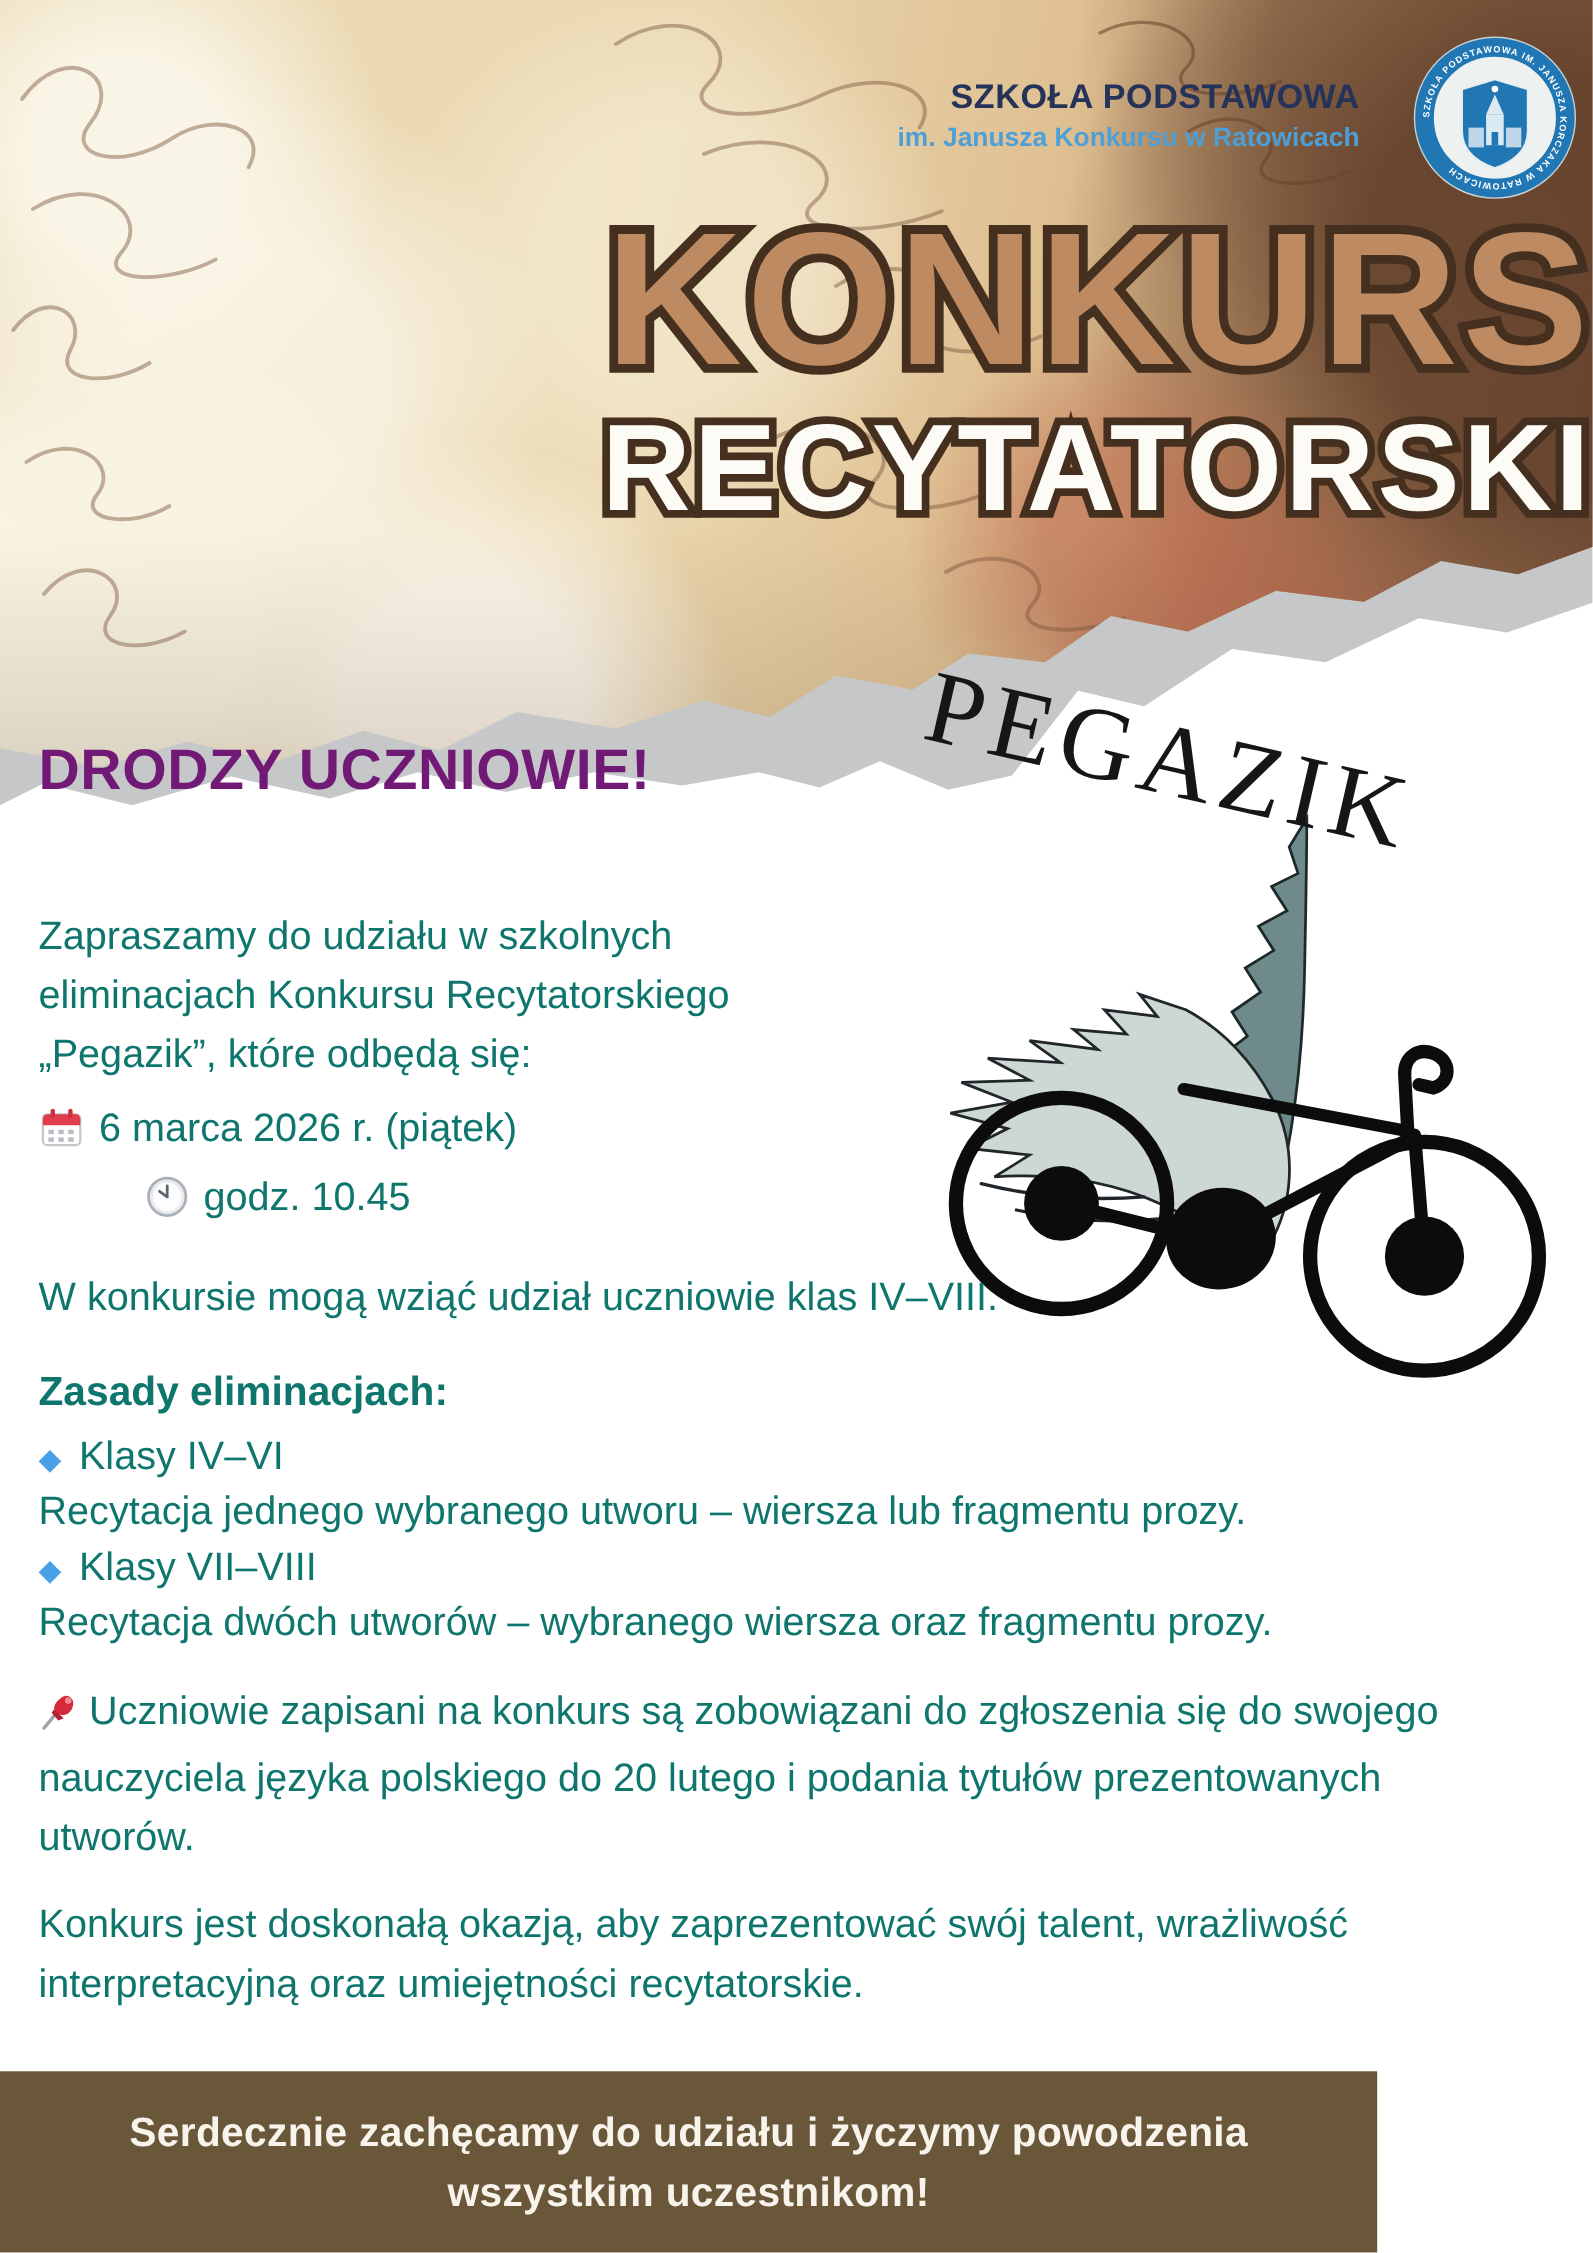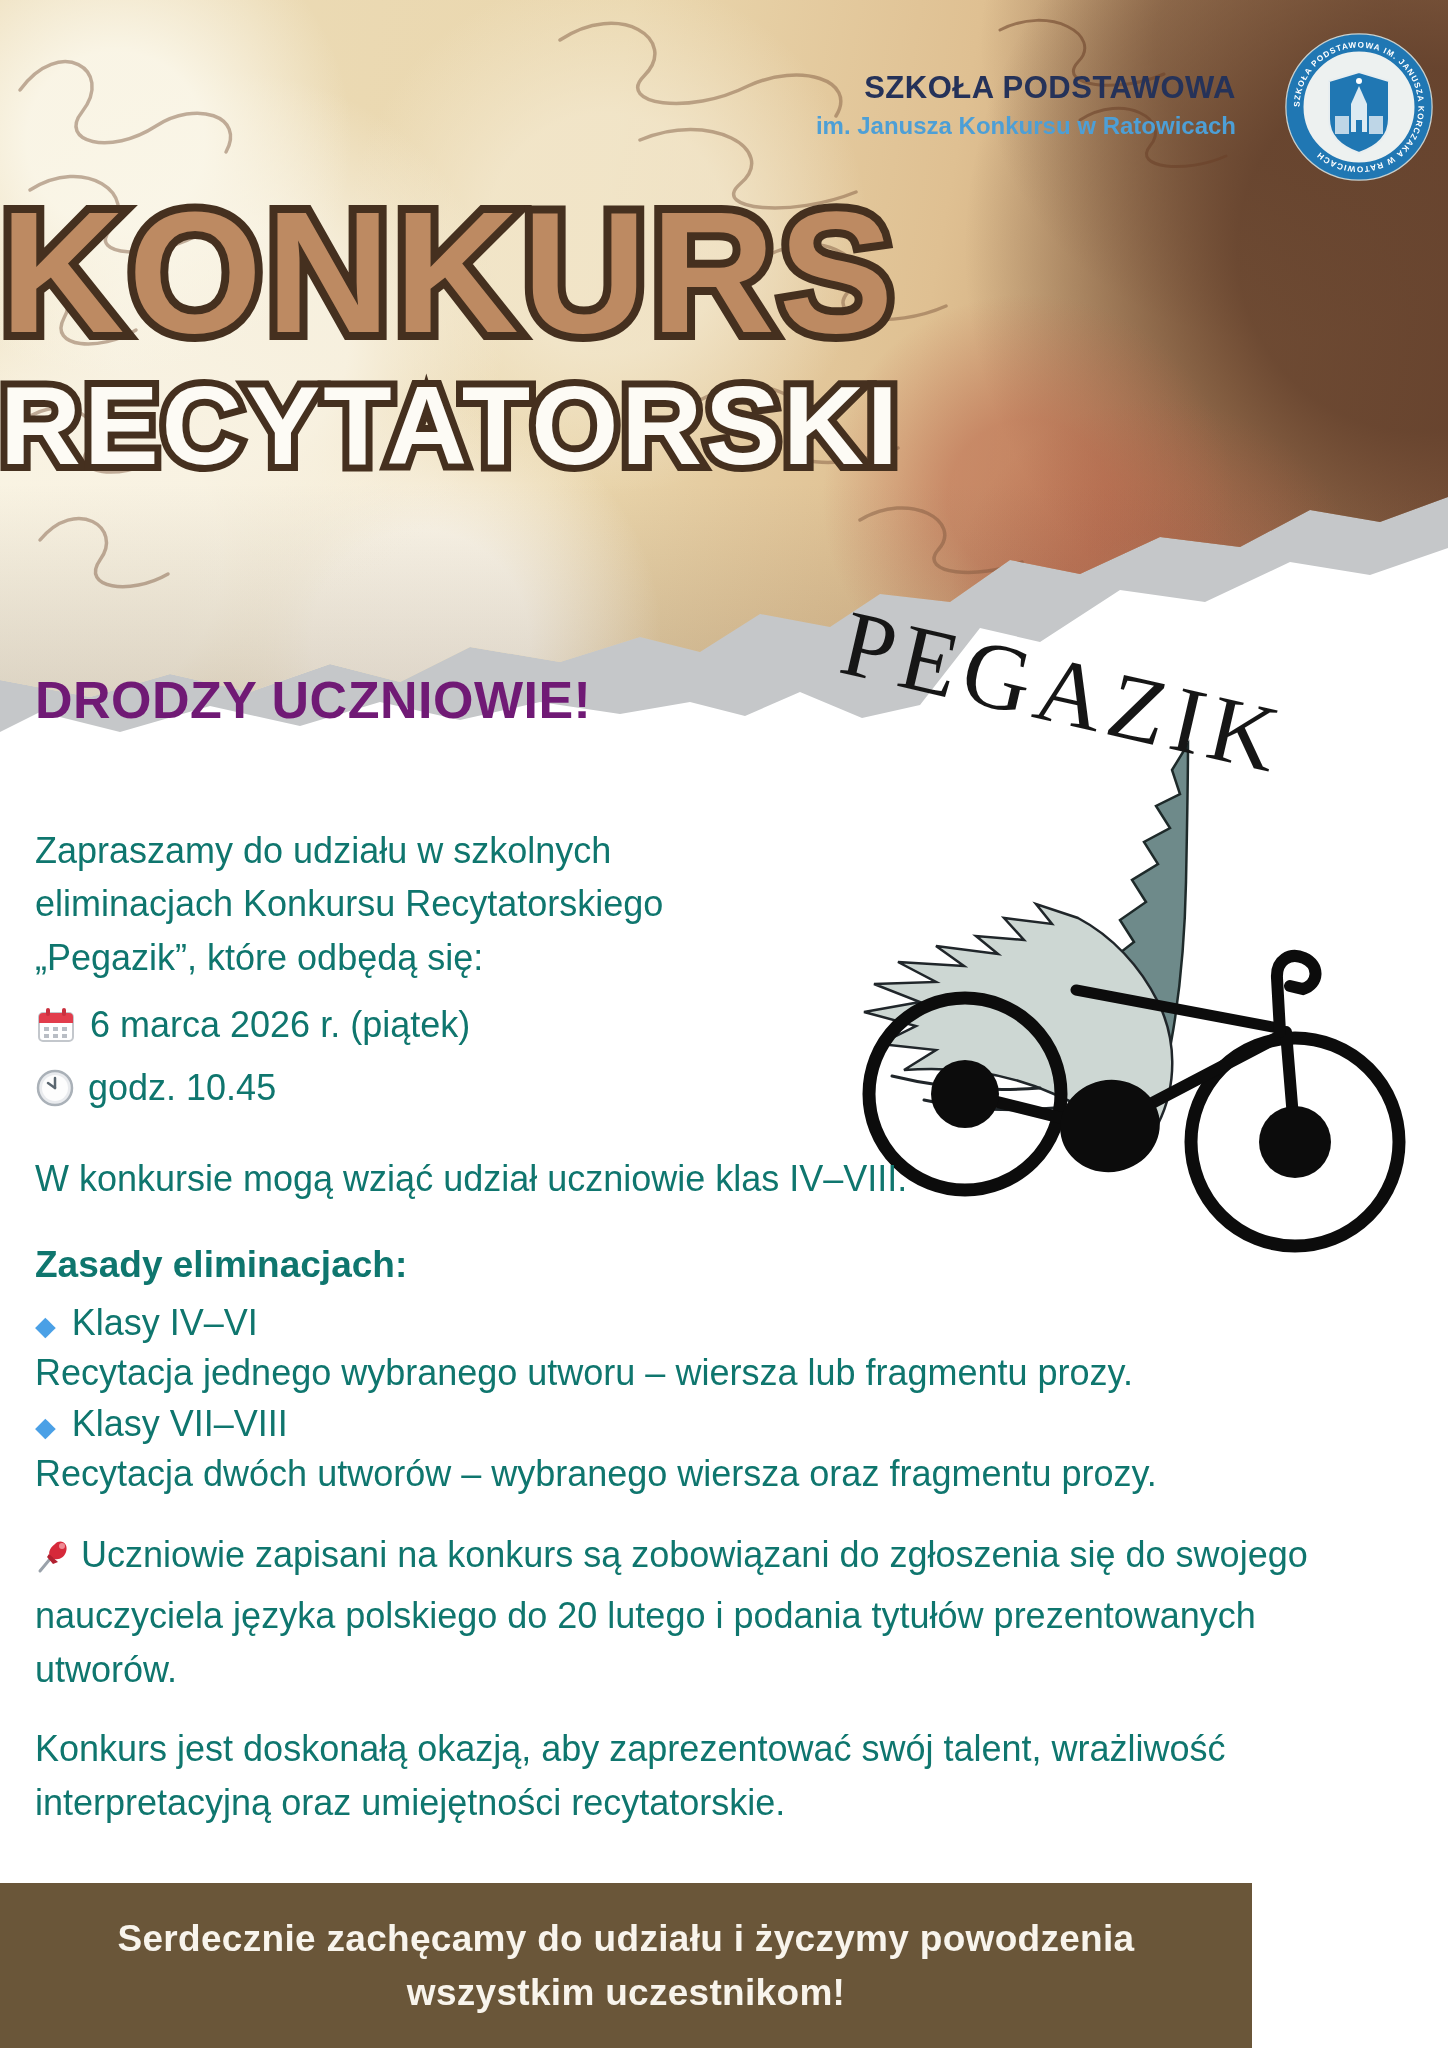--- a/index.html
+++ b/index.html
@@ -33,42 +33,42 @@
       640px 637px,560px 662px,470px 647px,400px 682px,330px 664px,250px 692px,170px 674px,90px 697px,0 680px);
   }
   .hero-shade{position:absolute;inset:0;background:linear-gradient(to bottom,rgba(0,0,0,0) 62%,rgba(104,84,70,.28) 100%);}
   .script-decor{position:absolute;top:0;left:0;}
   
   .school-block{position:absolute;top:70px;right:212px;z-index:5;text-align:right;}
   .school-name{font-size:31px;font-weight:bold;color:#253259;letter-spacing:.5px;margin:0;}
   .school-sub{font-size:24px;font-weight:bold;color:#4d9fd6;margin:6px 0 0 0;}
   .crest{position:absolute;top:32px;left:1284px;width:150px;height:150px;z-index:5;}
   
-  .title-wrap{position:absolute;top:186px;left:0;width:1448px;z-index:3;text-align:left;line-height:1;}
+  .title-wrap{position:absolute;top:186px;left:0;width:1448px;z-index:3;text-align:right;line-height:1;}
   .title-line1{
     margin:0;font-size:172px;font-weight:900;letter-spacing:4px;color:#bd8a62;
     -webkit-text-stroke:16px #45301f;paint-order:stroke fill;
   }
   .title-line2{
     margin:12px 0 0 0;font-size:112px;font-weight:900;letter-spacing:3px;color:#fdfbf5;
     -webkit-text-stroke:14px #45301f;paint-order:stroke fill;
   }
   
   .pegazik{
     position:absolute;top:588px;left:856px;z-index:3;margin:0;
     font-family:"Liberation Serif","DejaVu Serif",serif;font-size:94px;font-weight:400;
     letter-spacing:7px;color:#161616;transform:rotate(13deg);transform-origin:left top;white-space:nowrap;
   }
   
   .bike{position:absolute;top:732px;left:840px;width:608px;height:540px;z-index:2;}
   
   .copy{position:absolute;left:35px;z-index:4;margin:0;font-size:36px;line-height:1.48;color:#0f766e;}
   .greeting{top:674px;font-size:52px;font-weight:900;letter-spacing:.5px;color:#701a75;line-height:1;}
   .intro{top:824px;white-space:pre-line;}
-  .event{top:998px;display:flex;flex-direction:column;gap:10px;}
+  .event{top:998px;display:flex;flex-direction:column;gap:10px;align-items:center;}
   .event-row{display:flex;align-items:center;gap:13px;}
   .eligibility{top:1152px;}
   .rules{top:1240px;}
   .rules-heading{margin:0 0 8px 0;font-size:37px;font-weight:bold;line-height:1.35;}
   .rule-line{margin:0;line-height:1.4;}
   .rule-label{display:flex;align-items:center;gap:16px;}
   .diamond::before{content:"\25C6";color:#4aa0e6;font-size:27px;line-height:1;}
   .note{top:1528px;width:1300px;line-height:1.5;}
   .pin-wrap{display:inline-block;vertical-align:-7px;margin-right:8px;}
   .closing{top:1722px;width:1400px;line-height:1.5;}

